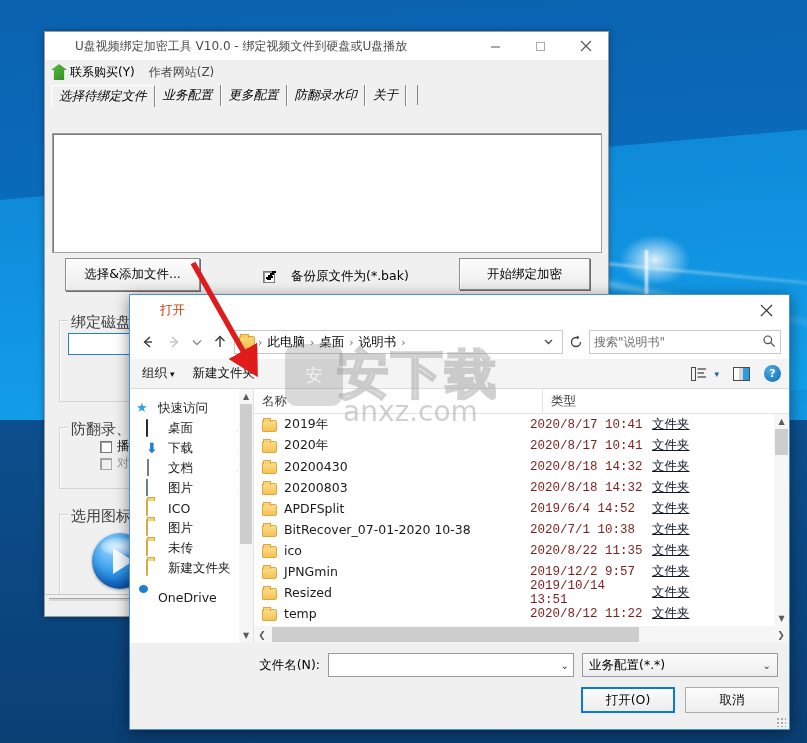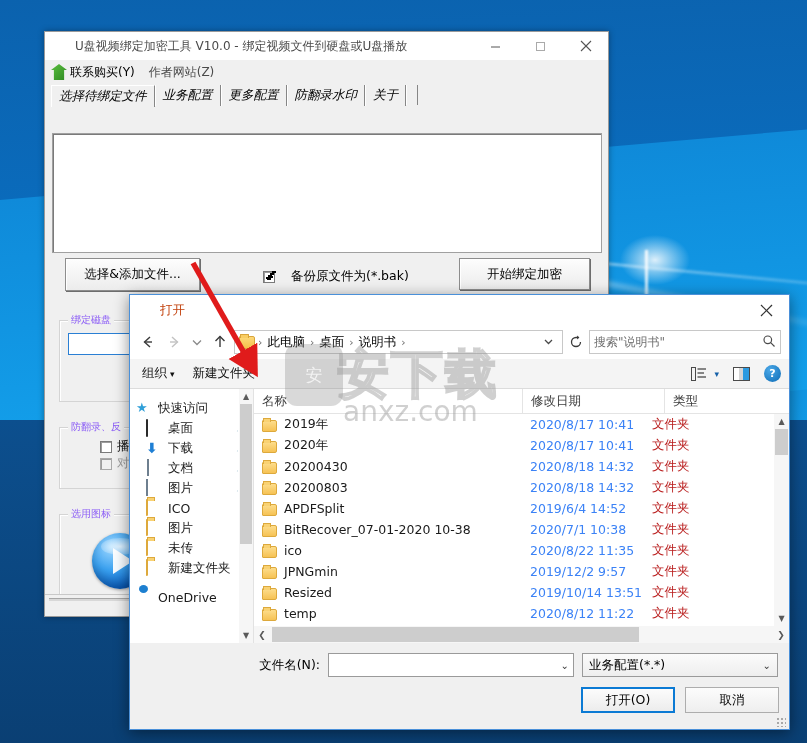--- a/index.html
+++ b/index.html
@@ -157,21 +157,21 @@
   #btn-start-encrypt {
     position: absolute; left: 414px; top: 226px; width: 131px; height: 32px;
   }
 
   .groupbox {
     position: absolute; border: 1px solid #d4d4d4;
     box-shadow: inset 1px 1px 0 #fff;
   }
   .groupbox > .gb-title {
     position: absolute; top: -8px; left: 8px; padding: 0 3px;
-    background: #f0f0f0; font-size: 10px; color: #8b5cf6; white-space: nowrap;
+    background: #f0f0f0; font-size: 15px; color: #404040; white-space: nowrap;
   }
   #gb-disk  { left: 14px; top: 288px; width: 535px; height: 82px; }
   #gb-anti  { left: 14px; top: 395px; width: 535px; height: 62px; }
   #gb-icon  { left: 14px; top: 482px; width: 535px; height: 92px; }
 
   #gb-disk-input {
     position: absolute; left: 8px; top: 12px; width: 515px; height: 22px;
     background: #fff; border: 1px solid #2a7fd4;
   }
   .anti-row {
@@ -354,22 +354,22 @@
   }
   .col-h { height: 25px; display: flex; align-items: center; padding-left: 8px; }
   .col-h + .col-h { border-left: 1px solid #e4e4e4; }
   .col-name { width: 268px; flex: 0 0 auto; }
   .col-date { width: 122px; flex: 0 0 auto; }
   .col-type { width: 110px; flex: 0 0 auto; margin-left: 20px; }
 
   #file-rows { position: absolute; left: 0; top: 25px; right: 15px; bottom: 17px; overflow: hidden; }
   .file-row { height: 21px; display: flex; align-items: center; font-size: 12.5px; color: #1a1a1a; }
   .fr-name { width: 268px; flex: 0 0 auto; display: flex; align-items: center; gap: 7px; padding-left: 8px; }
-  .fr-date { width: 122px; flex: 0 0 auto; padding-left: 8px; color: #3b82f6; }
-  .fr-type { width: 110px; flex: 0 0 auto; padding-left: 8px; color: #b91c1c; }
+  .fr-date { width: 122px; flex: 0 0 auto; padding-left: 8px; color: #7f1d1d; font-family: Liberation Mono, monospace; }
+  .fr-type { width: 110px; flex: 0 0 auto; padding-left: 8px; color: #0f172a; text-decoration: underline; }
 
   #file-vscroll { position: absolute; right: 0; top: 25px; bottom: 17px; width: 15px; background: #f6f6f6; }
   #file-hscroll {
     position: absolute; left: 0; right: 0; bottom: 0; height: 17px;
     background: #f6f6f6; display: flex; align-items: center;
   }
   .hs-arrow { width: 16px; text-align: center; color: #5a5a5a; font-size: 9px; }
   .hs-track { flex: 1 1 auto; height: 17px; position: relative; }
   .hs-thumb { position: absolute; left: 2px; top: 1px; height: 15px; width: 73%; background: #cdcdcd; }
 
@@ -699,23 +699,20 @@
       </div>
     </div>
 
     <div id="navpane-splitter"></div>
 
     <div id="filepane">
       <div id="col-header">
         <div class="col-h col-name">
             <span>名称</span>
           </div>
-        <div class="col-h col-date">
-            <span>修改日期</span>
-          </div>
         <div class="col-h col-type">
             <span>类型</span>
           </div>
       </div>
 
       <div id="file-rows">
         <div class="file-row">
           <span class="fr-name">
               <span class="ico-folder"></span>
               <span>2019年</span>

